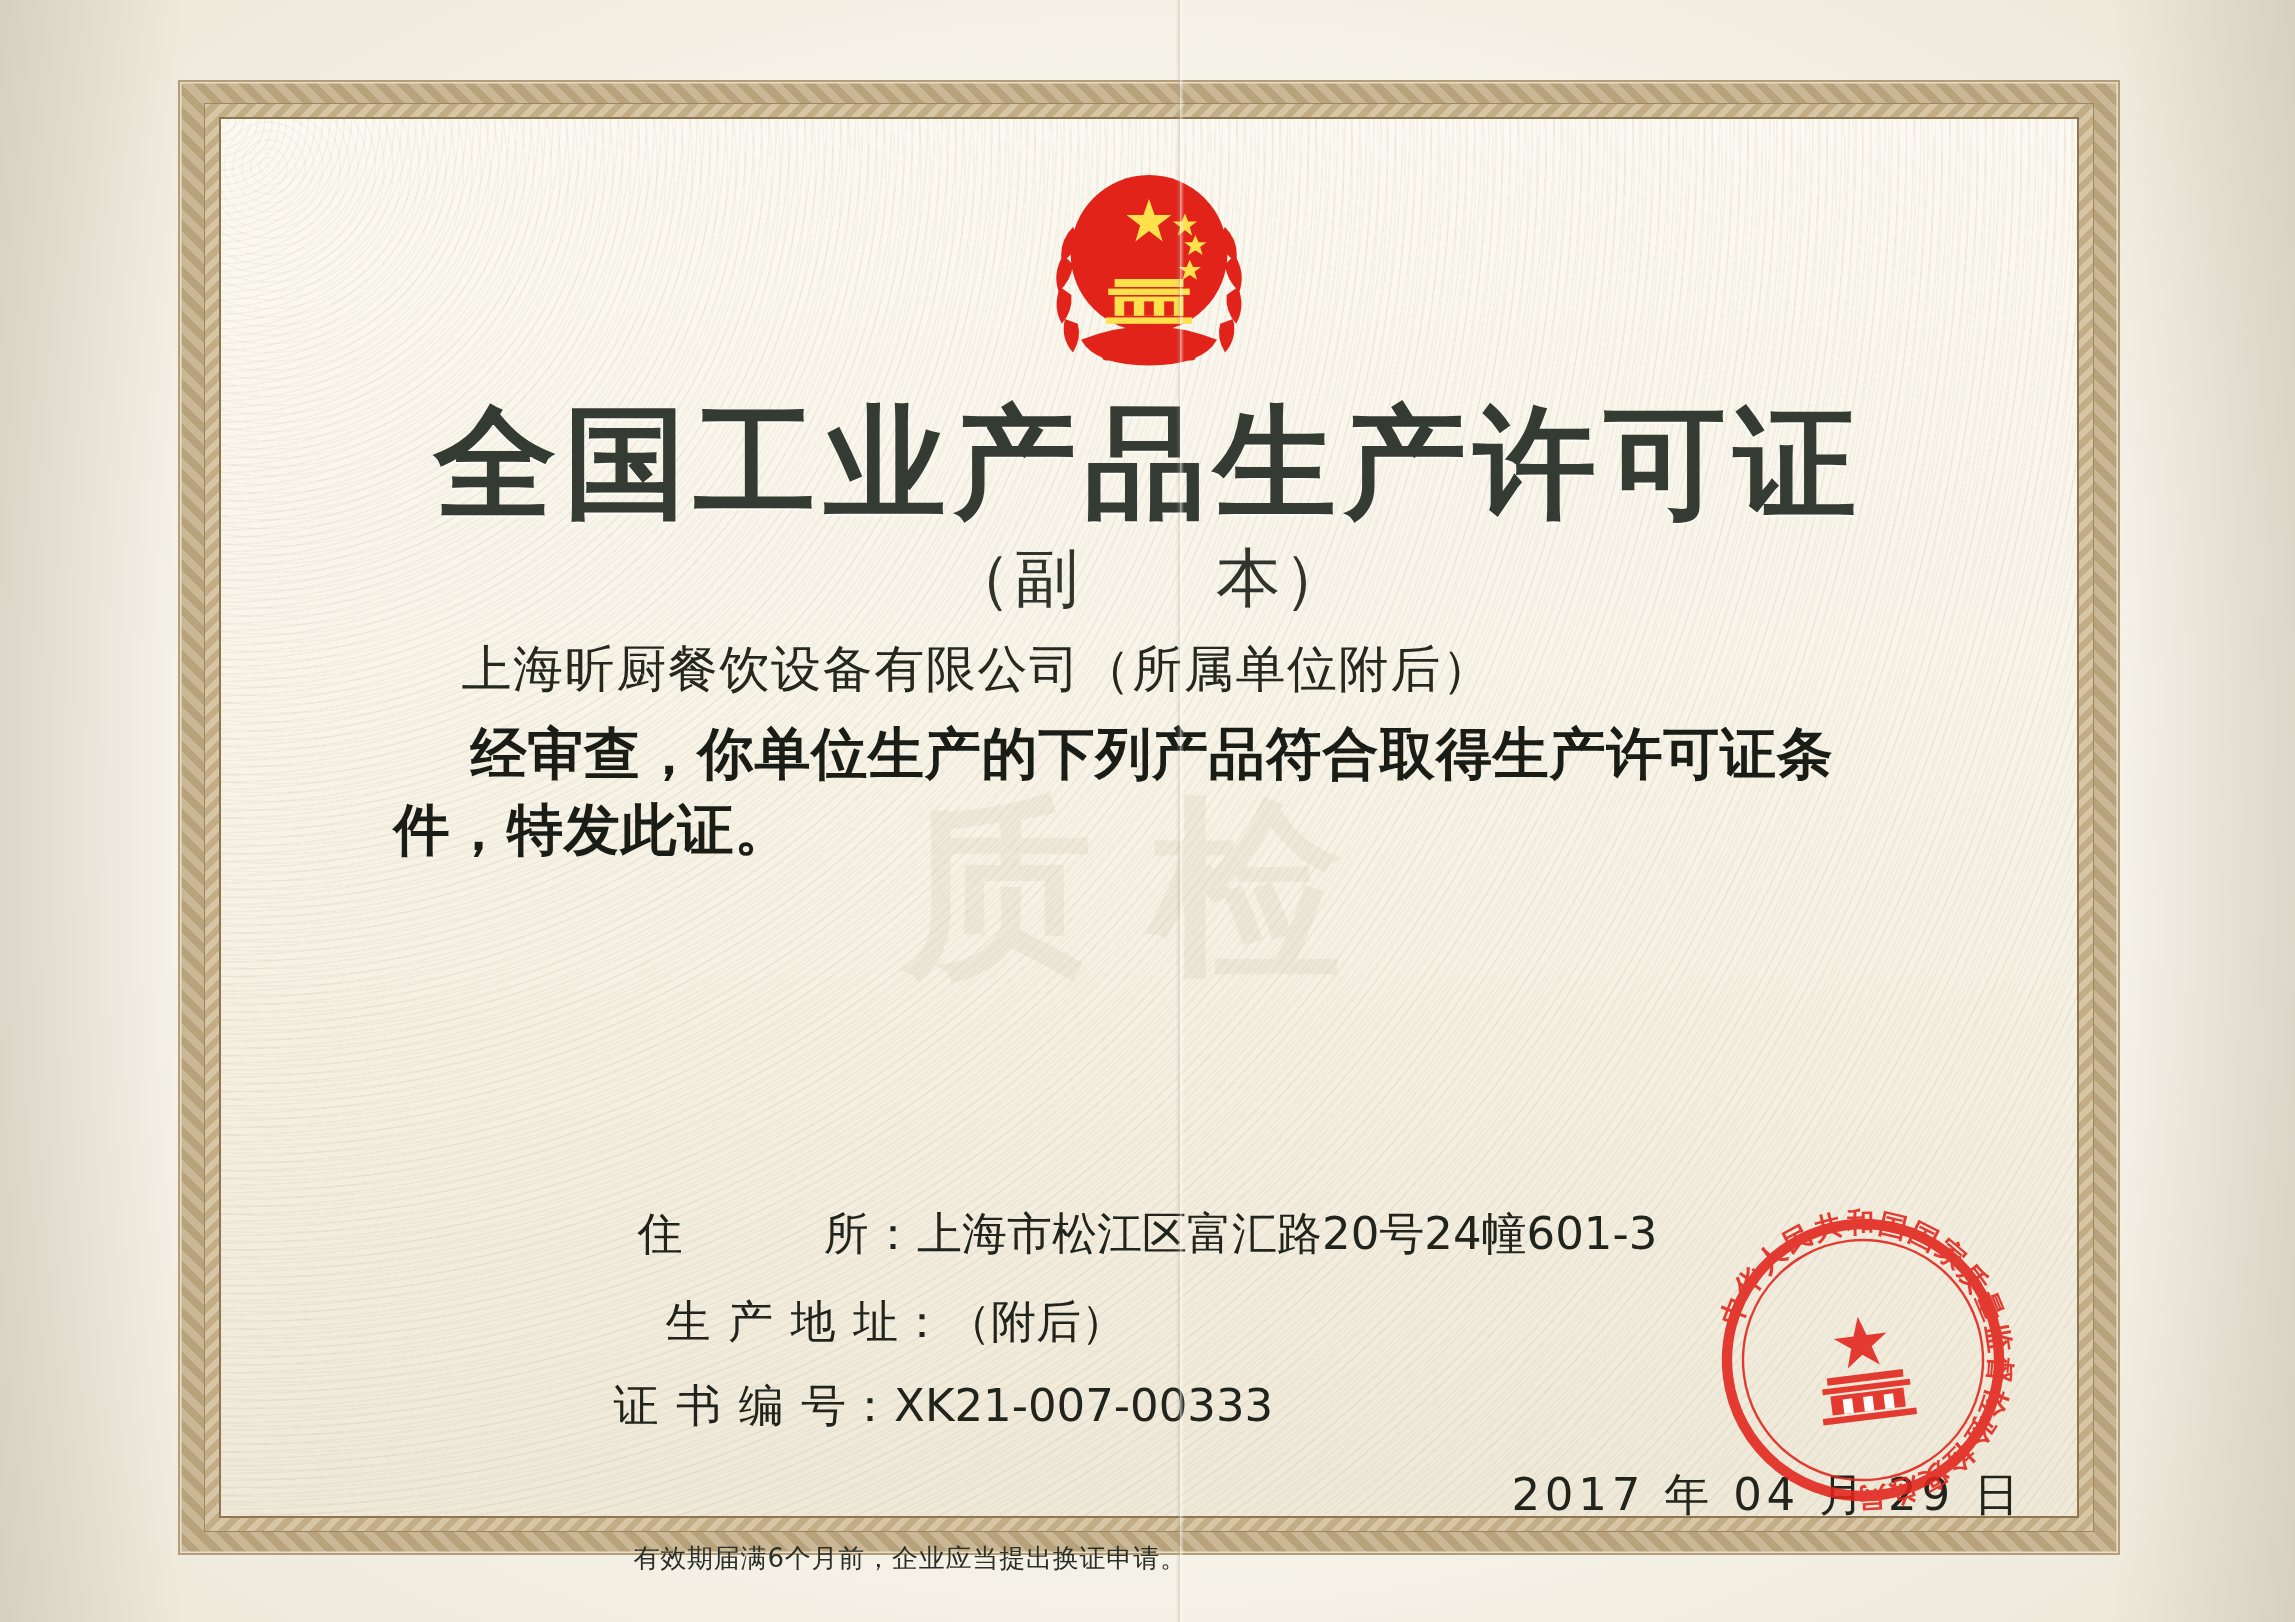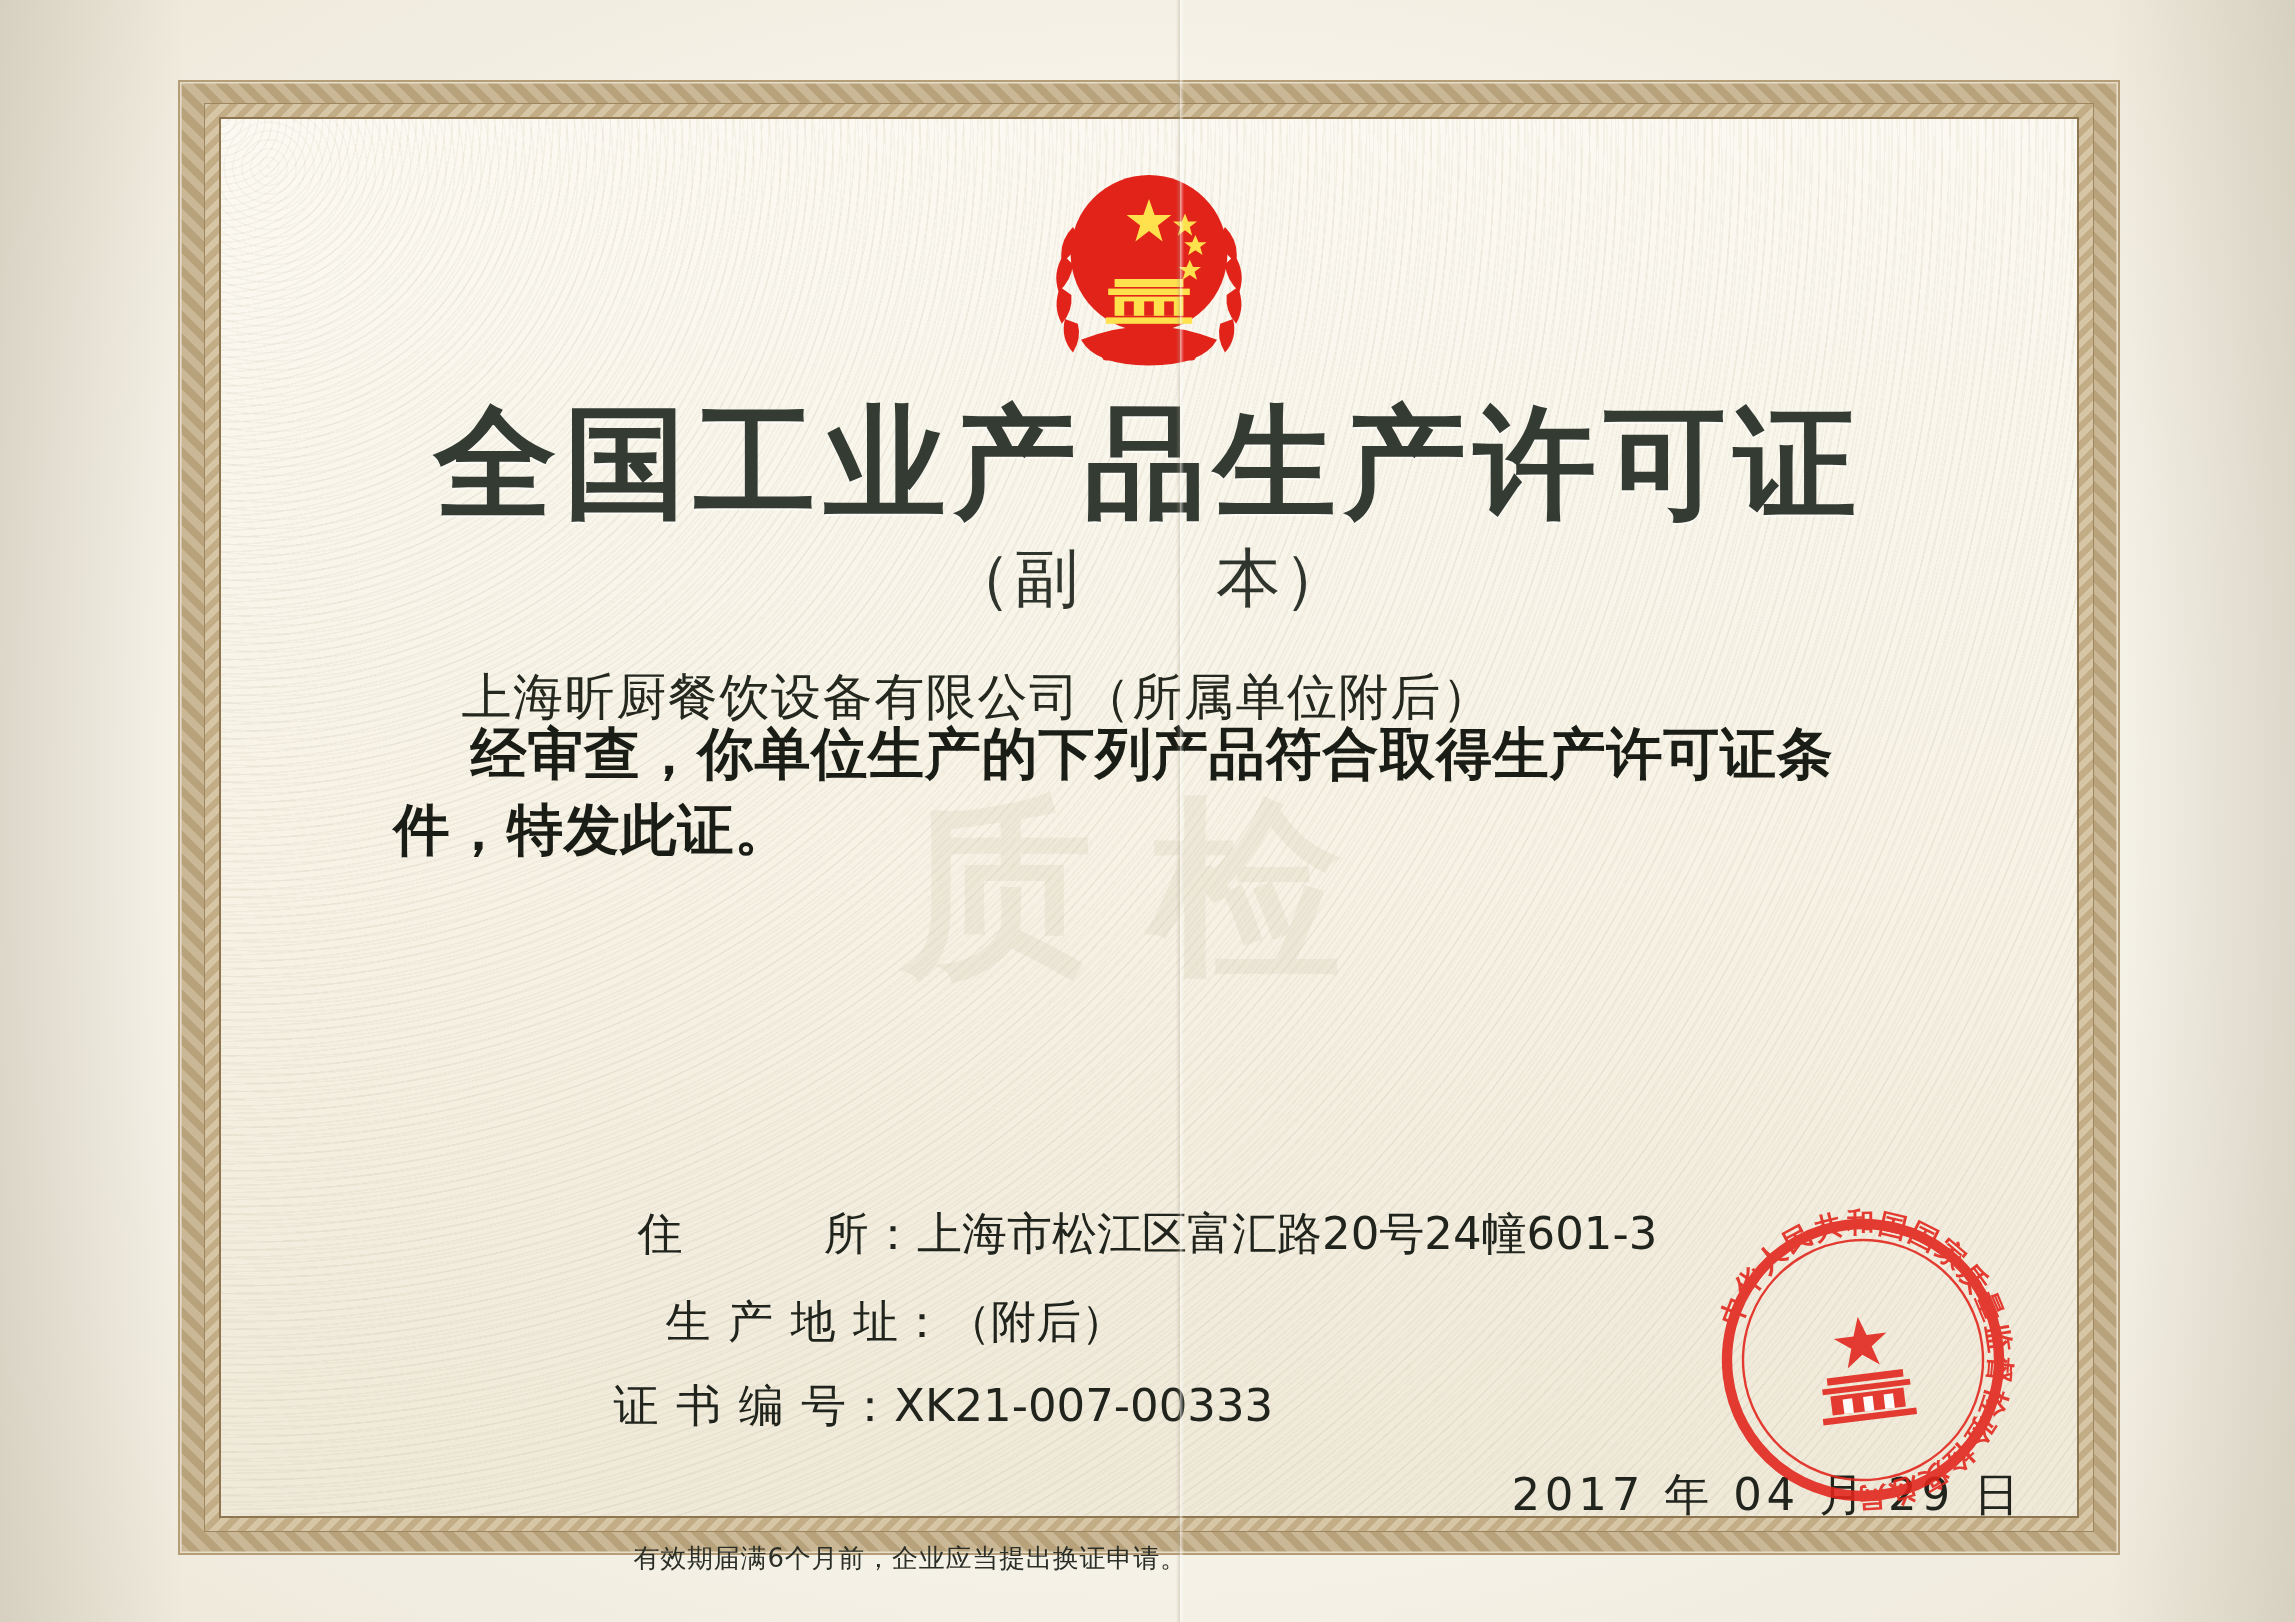--- a/index.html
+++ b/index.html
@@ -101,21 +101,20 @@
     color:#2f342c;
     letter-spacing:3.2px;
   }
 
   .company{
     position:absolute;left:240px;top:517px;
     font-family:"DejaVu Sans", sans-serif;
     font-size:50px;
     color:#24281f;
     letter-spacing:1.6px;
-    margin-top:28px;
   }
 
   .statement{
     position:absolute;left:172px;right:136px;top:597px;
     font-family:"DejaVu Sans", sans-serif;
     font-weight:bold;
     font-size:56px;
     line-height:1.35;
     color:#191d16;
     text-indent:77px;

